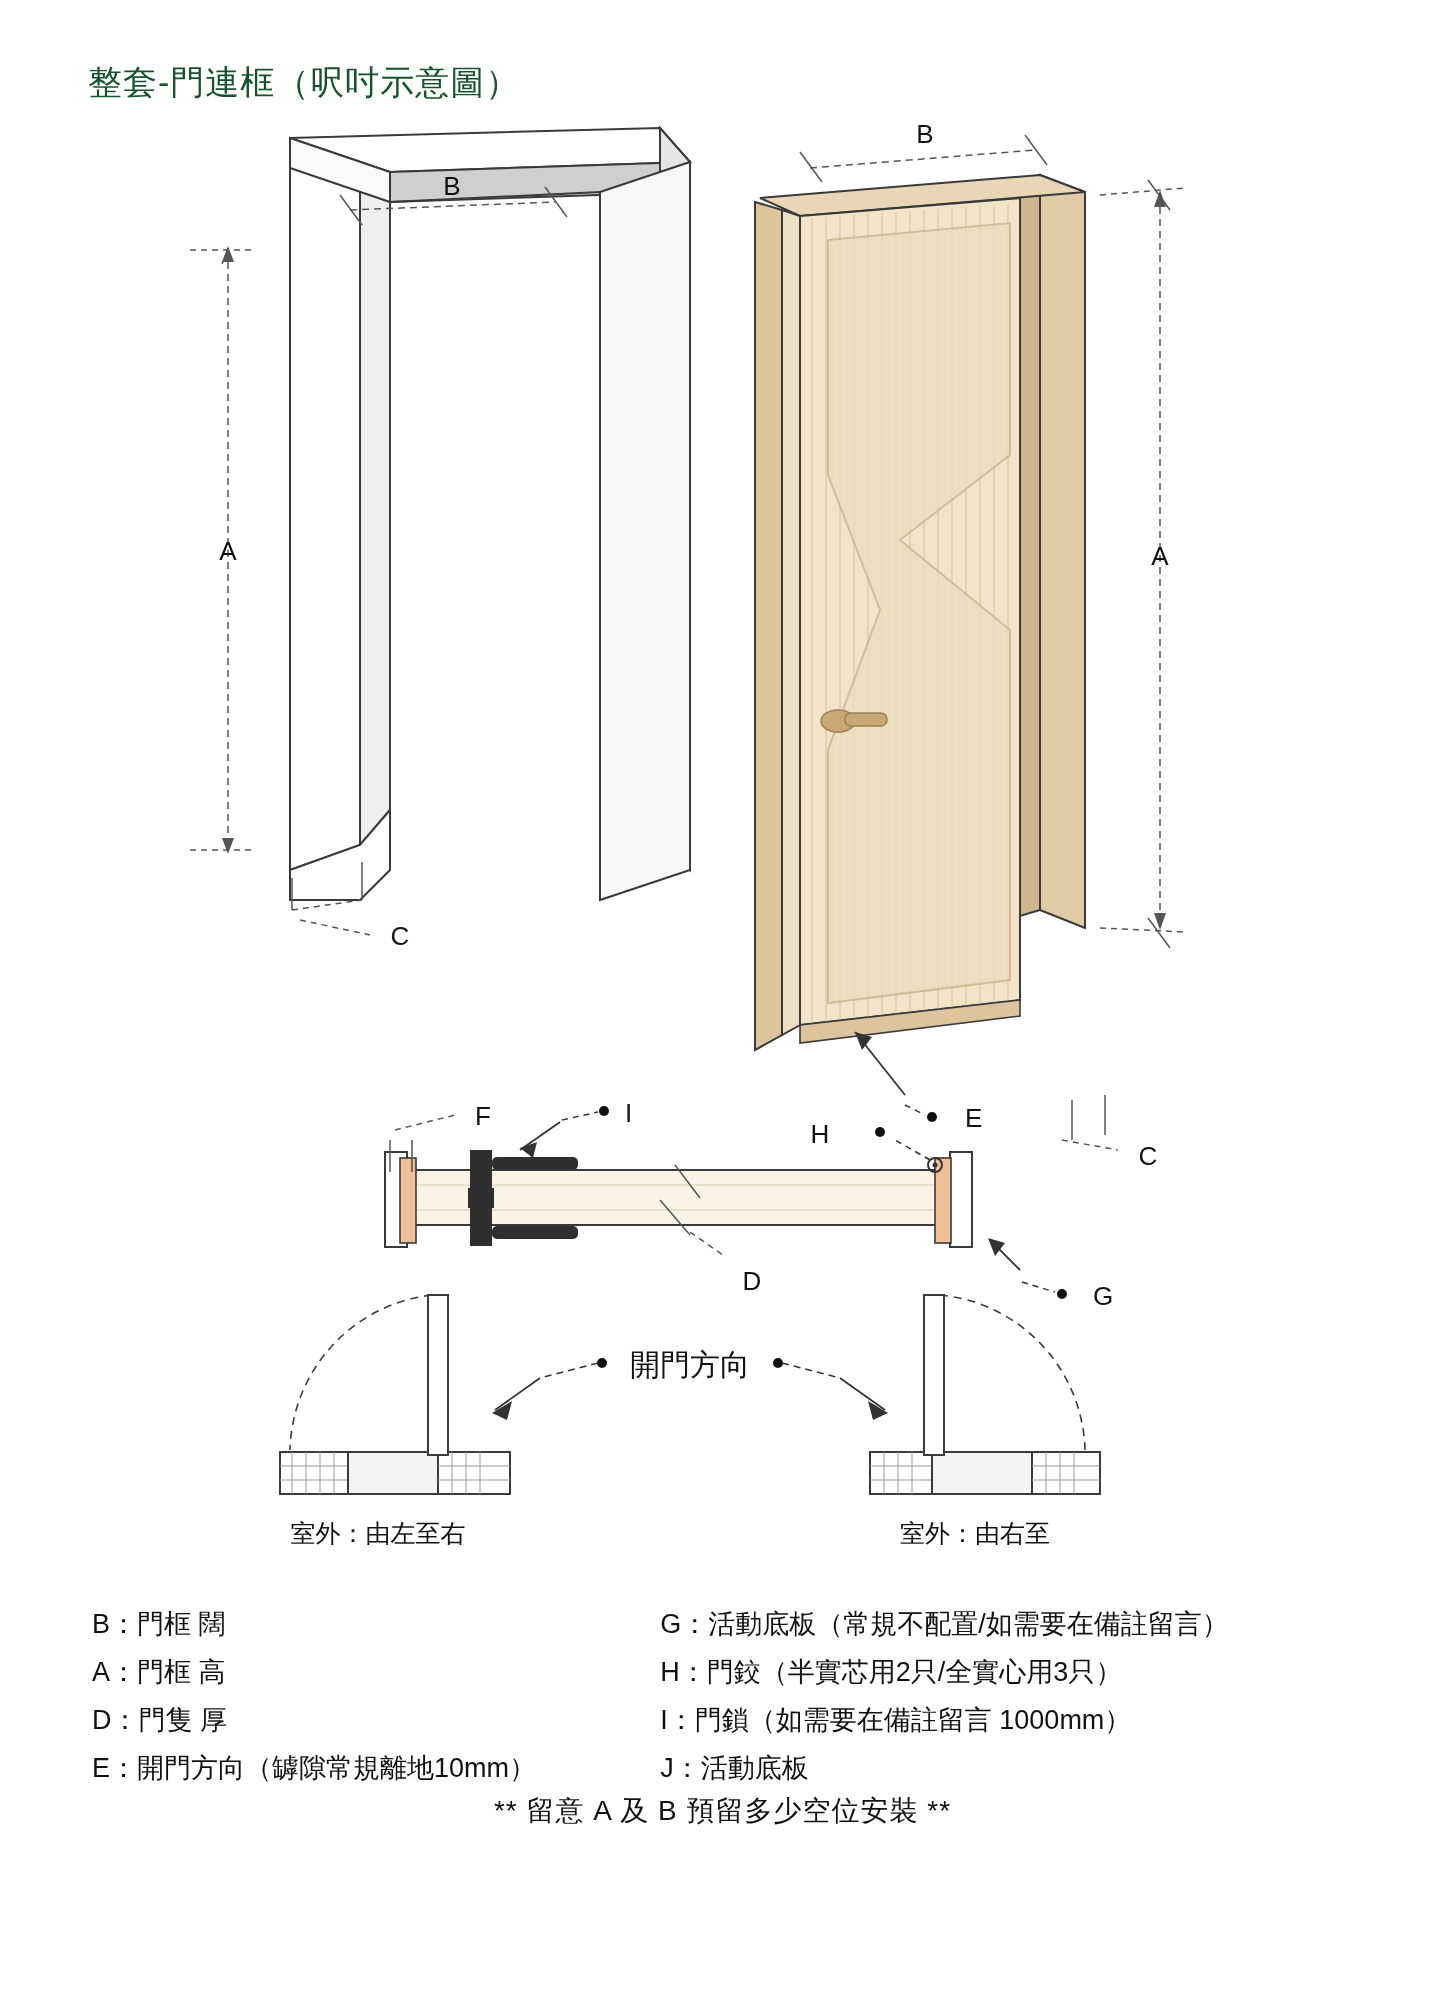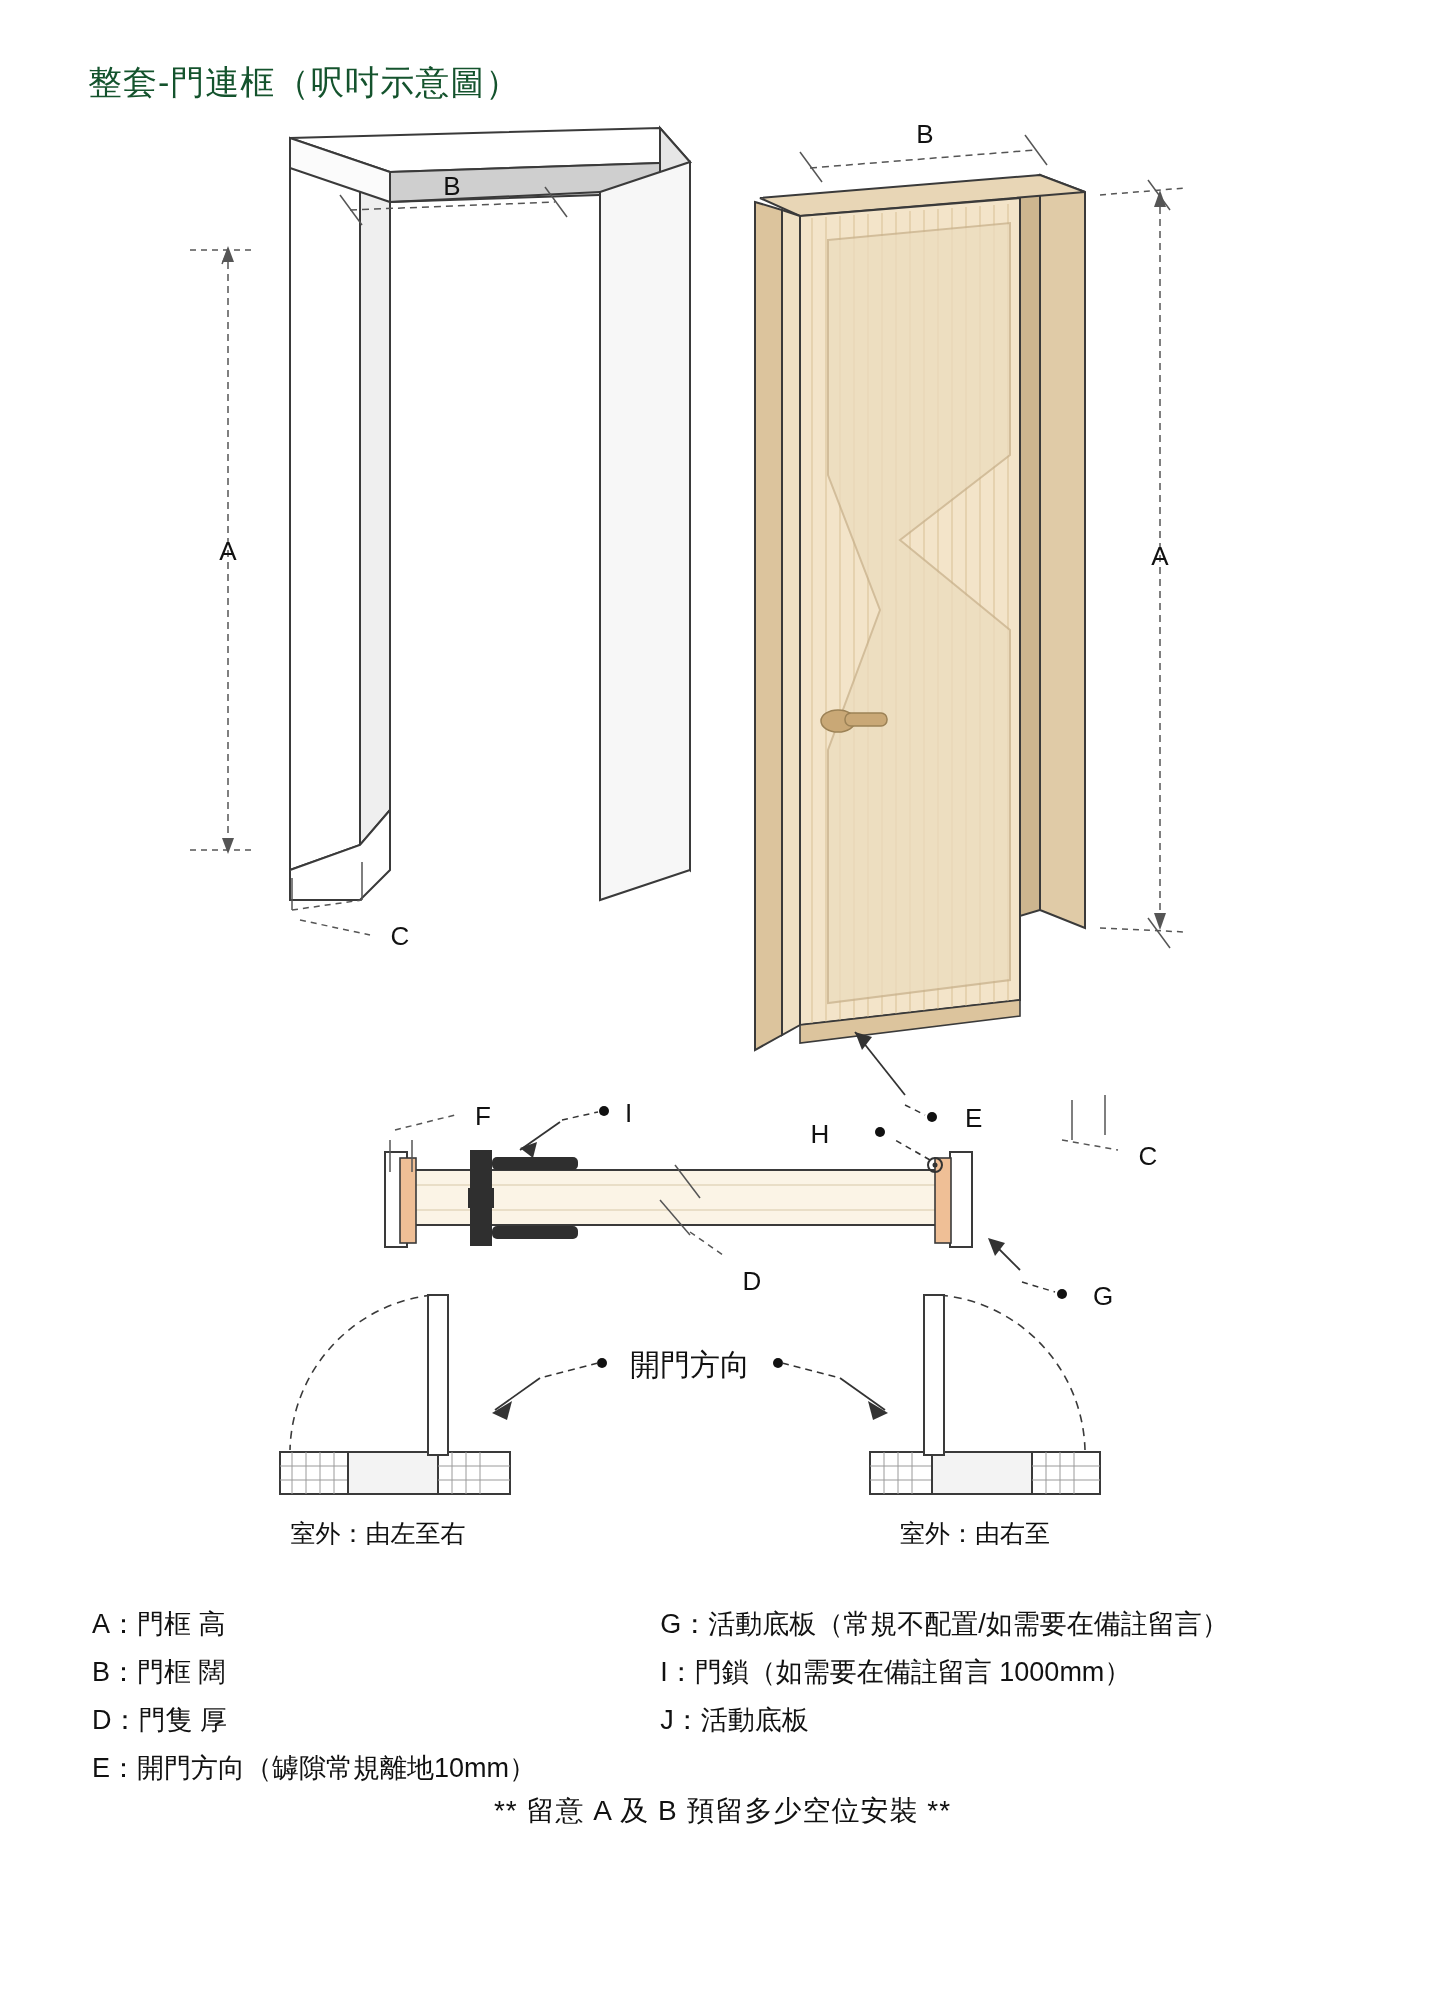--- a/index.html
+++ b/index.html
@@ -334,27 +334,28 @@
           <polygon points="888,1303 868,1291 873,1310" fill="#333"></polygon>
         </g>
       </g>
 
     </svg>
   </div>
 
   <div class="legend">
     <div class="legend-cols">
       <div class="legend-col left">
+        <div class="legend-row">B：門框 闊</div>
         <div class="legend-row">A：門框 高</div>
-        <div class="legend-row">B：門框 闊</div>
         <div class="legend-row">D：門隻 厚</div>
         <div class="legend-row">E：開門方向（罅隙常規離地10mm）</div>
       </div>
       <div class="legend-col right">
         <div class="legend-row">G：活動底板（常規不配置/如需要在備註留言）</div>
+        <div class="legend-row">H：門鉸（半實芯用2只/全實心用3只）</div>
         <div class="legend-row">I：門鎖（如需要在備註留言 1000mm）</div>
         <div class="legend-row">J：活動底板</div>
       </div>
     </div>
     <div class="legend-note">** 留意 A 及 B 預留多少空位安裝 **</div>
   </div>
 
 </div>
 
 </body></html>

